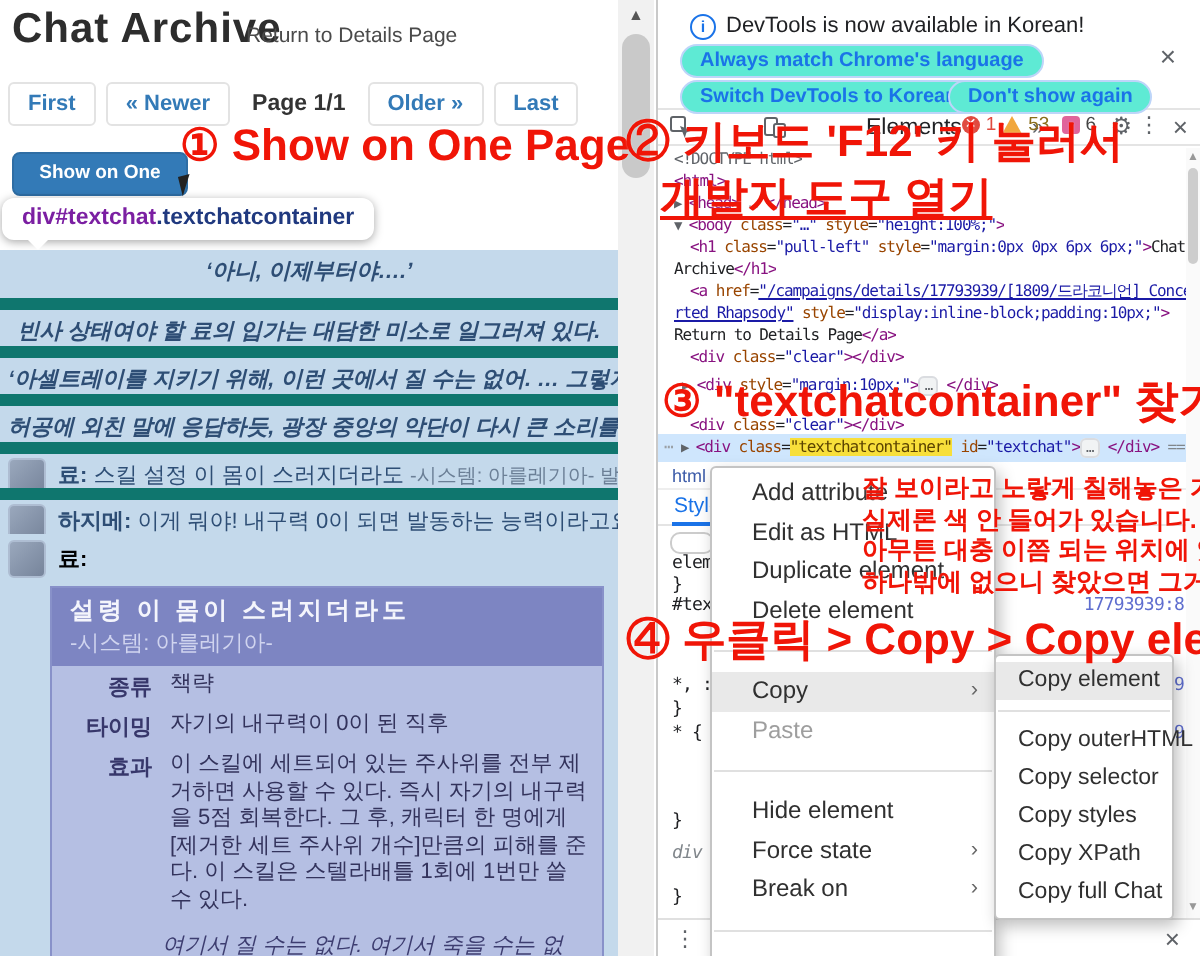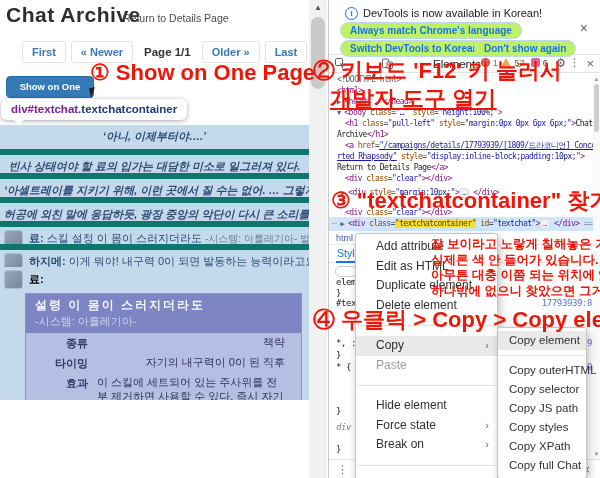--- a/index.html
+++ b/index.html
@@ -2,65 +2,65 @@
 <html><head>
 <meta charset="utf-8">
 <style>
   html,body{margin:0;padding:0;}
   body{width:600px;height:478px;position:relative;overflow:hidden;background:#fff;
        font-family:"Liberation Sans",sans-serif;}
   
   .left{position:absolute;left:0;top:0;width:309px;height:478px;background:#fff;overflow:hidden;}
   .page-title{position:absolute;left:6px;top:3px;font-size:21px;font-weight:bold;color:#2d2d2d;letter-spacing:.5px;}
   .ret-link{position:absolute;left:123px;top:12px;font-size:10.5px;color:#4a4a4a;}
-  .nav{position:absolute;left:22px;top:40px;height:24px;display:flex;align-items:center;gap:5px;}
+  .nav{position:absolute;left:4px;top:40px;height:24px;display:flex;align-items:center;gap:5px;}
   .nav .btn{background:#fff;border:1px solid #e3e3e3;border-radius:3px;color:#337ab7;
             font-size:11px;font-weight:bold;padding:4px 9px;white-space:nowrap;}
   .nav .pg{color:#333;font-size:11.5px;font-weight:bold;padding:0 6px;white-space:nowrap;}
   .show-btn{position:absolute;left:6px;top:76px;width:86px;height:20px;background:#337ab7;border:1px solid #2e6da4;
             border-radius:4px;color:#fff;font-size:9.5px;font-weight:bold;text-align:center;line-height:19px;}
   .cursor{position:absolute;left:90px;top:87px;width:0;height:0;border-left:6px solid #222;
           border-right:5px solid transparent;border-bottom:10px solid transparent;transform:rotate(-14deg);}
   .tooltip{position:absolute;left:1px;top:99px;height:21px;background:#fff;border-radius:6px;
            box-shadow:0 1px 5px rgba(0,0,0,.35);padding:0 10px;line-height:21px;font-size:11.5px;font-weight:bold;white-space:nowrap;}
   .tooltip .tt-tag{color:#7b1fa2;}
   .tooltip .tt-cls{color:#20397f;}
   .tooltip .notch{position:absolute;left:12px;bottom:-5px;width:0;height:0;
                   border-left:6px solid transparent;border-right:6px solid transparent;border-top:6px solid #fff;}
-  .chat{position:absolute;left:0;top:125px;width:309px;height:275px;background:#c4d9eb;overflow:hidden;}
+  .chat{position:absolute;left:0;top:125px;width:309px;height:353px;background:#c4d9eb;overflow:hidden;}
   .chat-row{border-top:6px solid #0f766e;box-sizing:border-box;color:#2e4e75;font-size:11px;}
   .chat-row.narr{height:24px;line-height:23px;text-align:center;font-style:italic;font-weight:bold;
                  overflow:hidden;white-space:nowrap;padding:0 4px;}
   .chat-row.msg{height:23px;line-height:22px;white-space:nowrap;overflow:hidden;padding-left:4px;}
   .ava{display:inline-block;width:17px;height:17px;border-radius:3px;vertical-align:middle;margin-right:6px;
        background:linear-gradient(135deg,#9aa8bd,#76849b);border:1px solid #aebdd2;}
   .msg .nm{font-weight:bold;}
   .msg .sys{color:#6b7f96;font-size:10px;}
   .bigrow{padding:3px 0 0 4px;}
   .bigrow .nm{font-weight:bold;font-size:11px;vertical-align:middle;}
   .skill-card{margin:4px 0 6px 21px;width:277px;border:1px solid #8891c9;box-sizing:border-box;background:#b5bfe3;}
   .sc-head{background:#7d85c2;padding:3px 9px 4px;}
   .sc-title{color:#f4f5fc;font-size:12px;font-weight:bold;letter-spacing:2px;}
   .sc-sub{color:#d0d4ef;font-size:11px;}
-  .sc-row{display:flex;padding:3px 16px 2px;font-size:11px;justify-content:space-between;}
+  .sc-row{display:flex;padding:3px 4px 2px;font-size:11px;}
   .sc-row .lb{width:46px;text-align:right;font-weight:bold;color:#37376b;flex:none;margin-right:9px;}
   .sc-row .vl{color:#33335c;line-height:13.5px;}
   .sc-flavor{font-style:italic;color:#3d3d70;font-size:11px;line-height:13.5px;padding:8px 10px 8px 55px;}
   
   .pscroll{position:absolute;left:309px;top:0;width:18px;height:478px;background:#f1f1f1;}
   .pscroll .up{position:absolute;left:0;top:0;width:18px;height:16px;color:#555;font-size:8px;text-align:center;line-height:16px;}
   .pscroll .thumb{position:absolute;left:2px;top:17px;width:14px;height:72px;background:#c9c9c9;border-radius:7px;}
   
   .devtools{position:absolute;left:328px;top:0;width:272px;height:478px;background:#fff;
             border-left:1px solid #c9c9c9;box-sizing:border-box;}
   .notif{position:absolute;left:0;top:0;width:100%;height:55px;border-bottom:1px solid #e4e4e4;box-sizing:border-box;background:#fff;}
   .info-i{position:absolute;left:16px;top:7px;width:11px;height:11px;border:1.4px solid #1a73e8;border-radius:50%;
           color:#1a73e8;font-size:8px;font-weight:bold;text-align:center;line-height:11px;}
   .notif-text{position:absolute;left:34px;top:7px;font-size:11px;color:#202124;}
-  .pill{position:absolute;border:1.3px solid #bdd5f9;border-radius:10px;color:#1a73e8;background:#bef264;
+  .pill{position:absolute;border:1.3px solid #bdd5f9;border-radius:10px;color:#1a73e8;background:#5eead4;
         padding:2px 9px;font-size:10px;font-weight:bold;white-space:nowrap;}
   .notif-close{position:absolute;right:12px;top:20px;color:#5f6368;font-size:14px;}
   .dtbar{position:absolute;left:0;top:55px;width:100%;height:18px;border-bottom:1px solid #e4e4e4;box-sizing:border-box;
          display:flex;align-items:center;font-size:11px;color:#333;gap:29px;}
   .dtbar .ic{margin-left:5px;display:flex;align-items:center;}
   .dtbar .tab{margin-left:10px;color:#202124;font-size:11.5px;}
   .dtbar .more{margin-left:6px;color:#5f6368;}
   .badges{position:absolute;right:52px;top:57px;display:flex;align-items:center;gap:3px;font-size:9.5px;}
   .err-ic{width:9px;height:9px;border-radius:50%;background:#e04a3f;color:#fff;font-size:7px;line-height:9px;text-align:center;}
   .err-n{color:#e04a3f;}
@@ -275,21 +275,20 @@
     <div class="mi">Force state<span class="sub">›</span></div>
     <div class="mi">Break on<span class="sub">›</span></div>
     <div class="mdiv"></div>
     <div class="mi">Expand recursively</div>
   </div>
 <div class="menu" id="ctx-submenu">
     <div class="mi hl">Copy element</div>
     <div class="mdiv"></div>
     <div class="mi">Copy outerHTML</div>
     <div class="mi">Copy selector</div>
-    <div class="mi">Copy JS path</div>
     <div class="mi">Copy styles</div>
     <div class="mi">Copy XPath</div>
     <div class="mi">Copy full Chat</div>
   </div>
 
 <div class="ann big" style="left:90px;top:60px;">① Show on One Page</div>
 <div class="ann big" style="left:313px;top:57px;line-height:28px;">
   <div>② 키보드 'F12' 키 눌러서</div>
   <div class="l2">개발자 도구 열기</div>
 </div>

